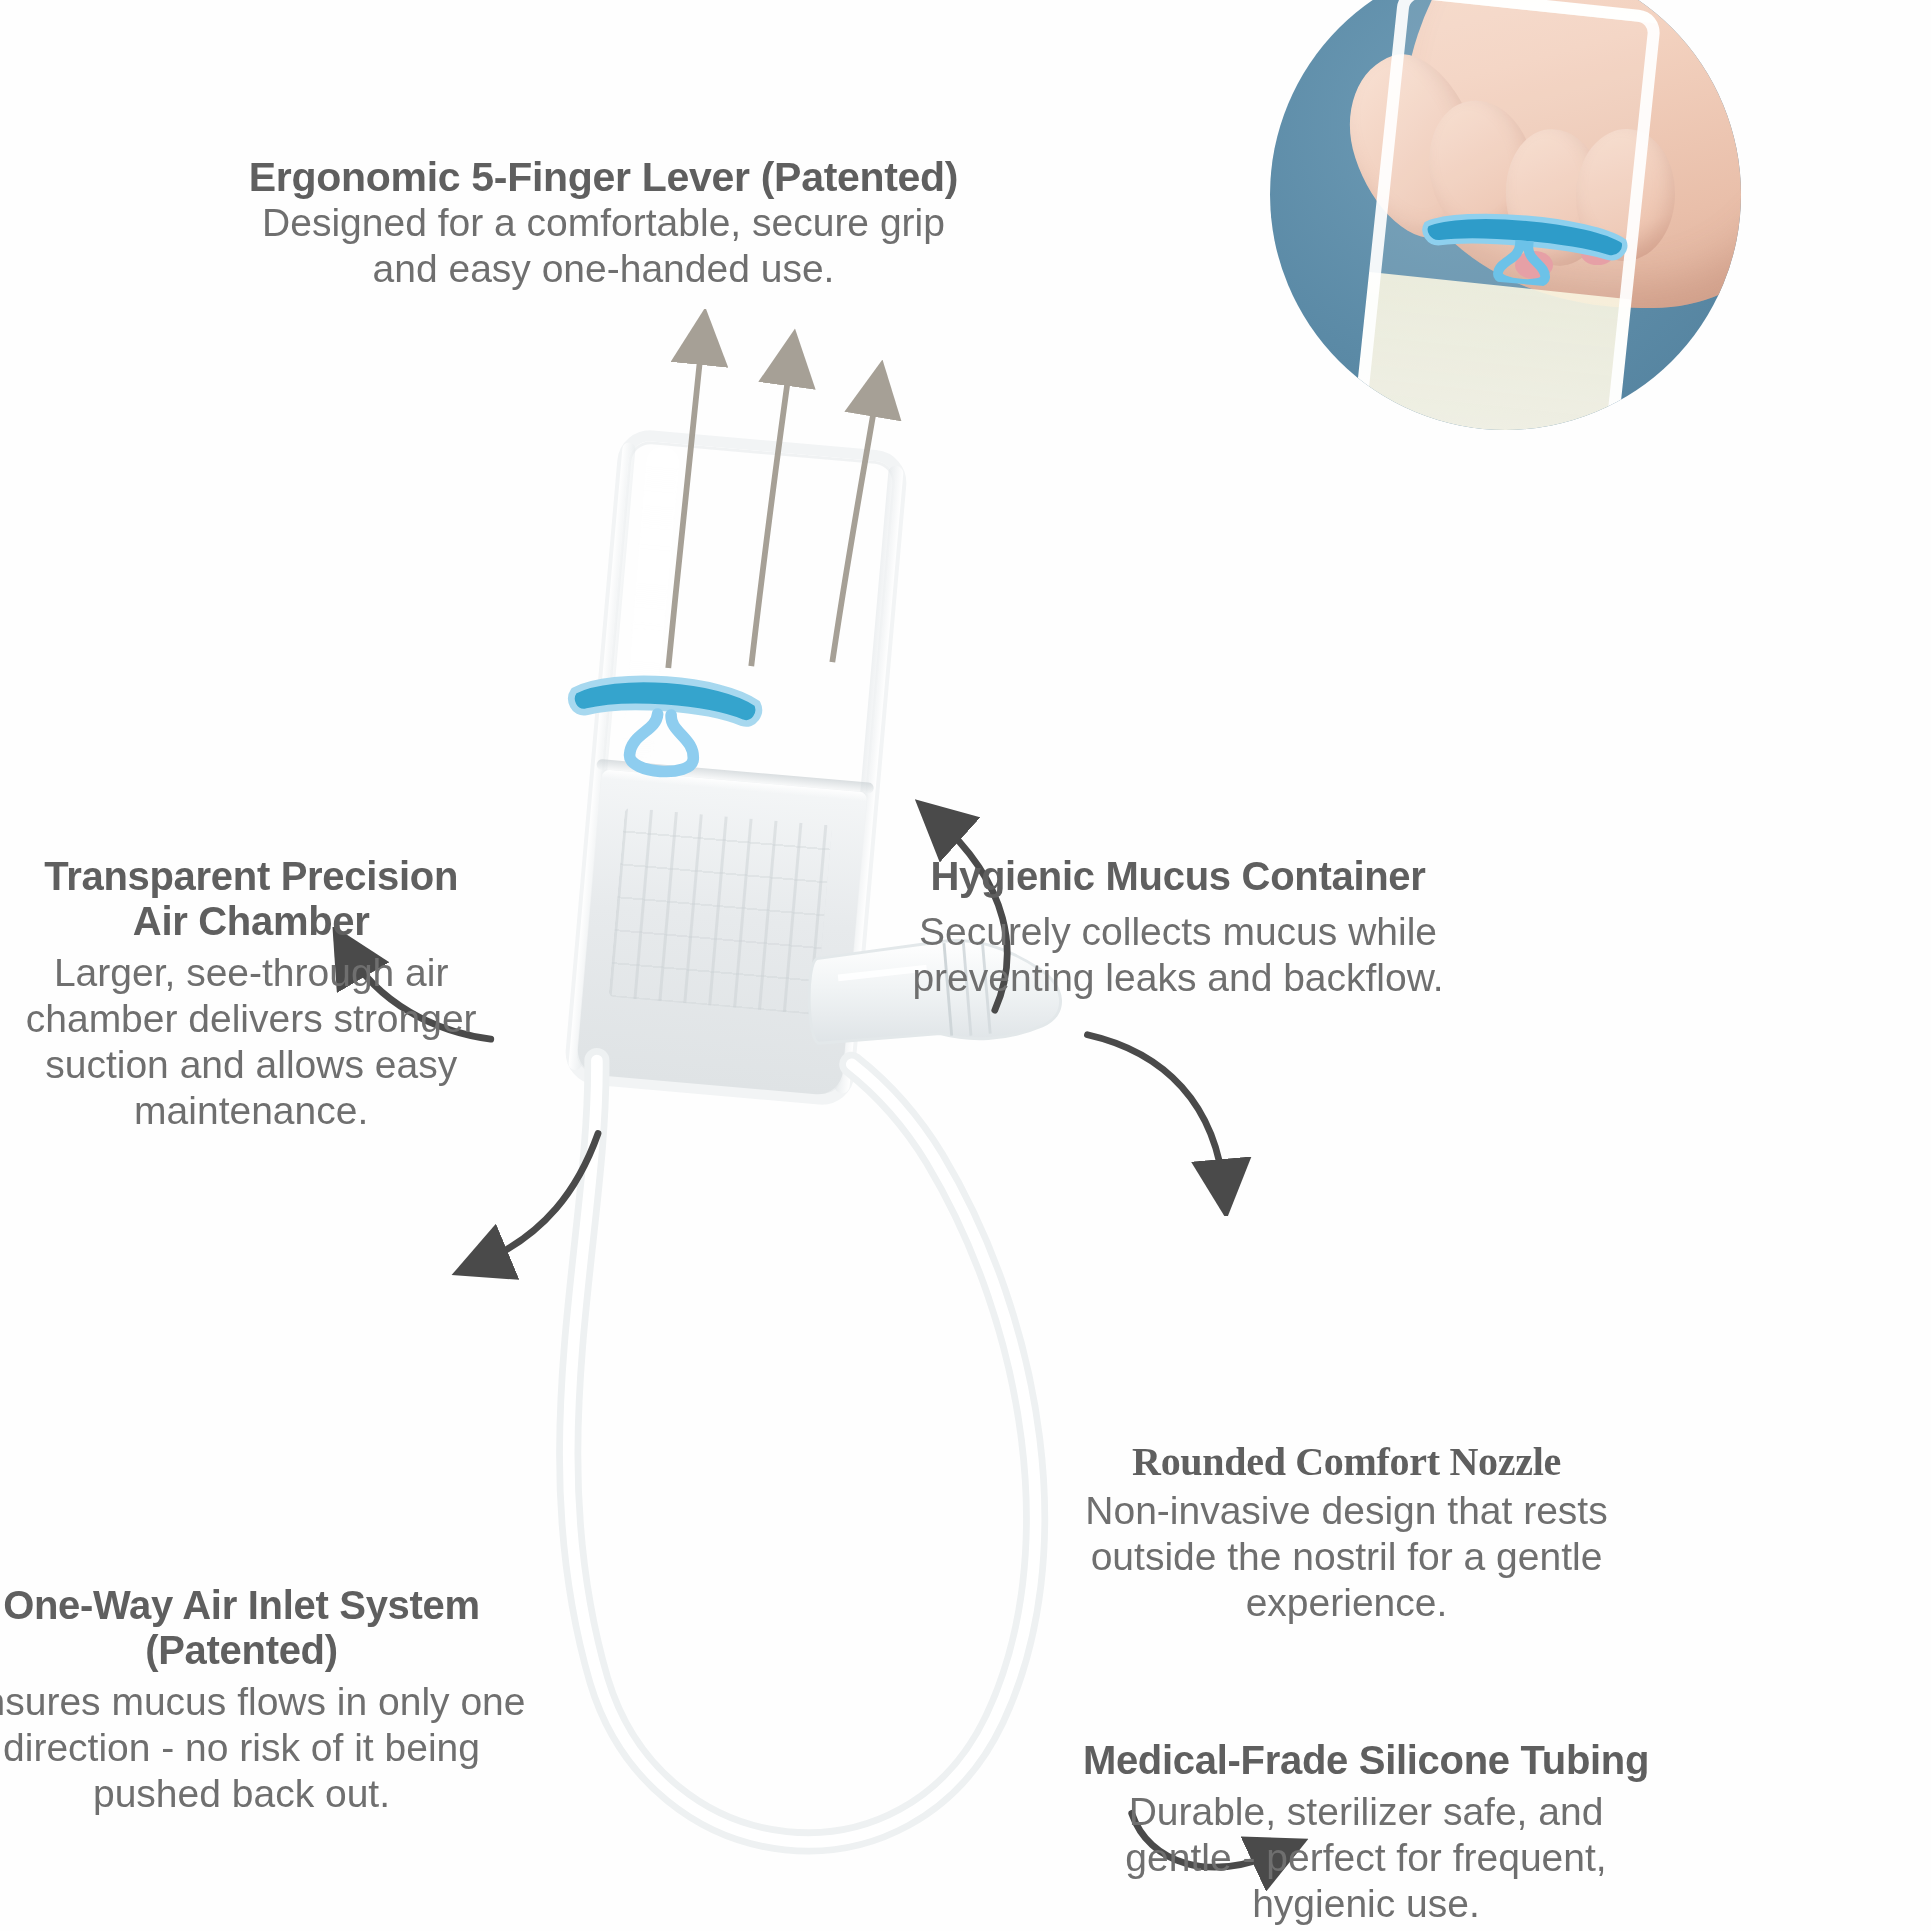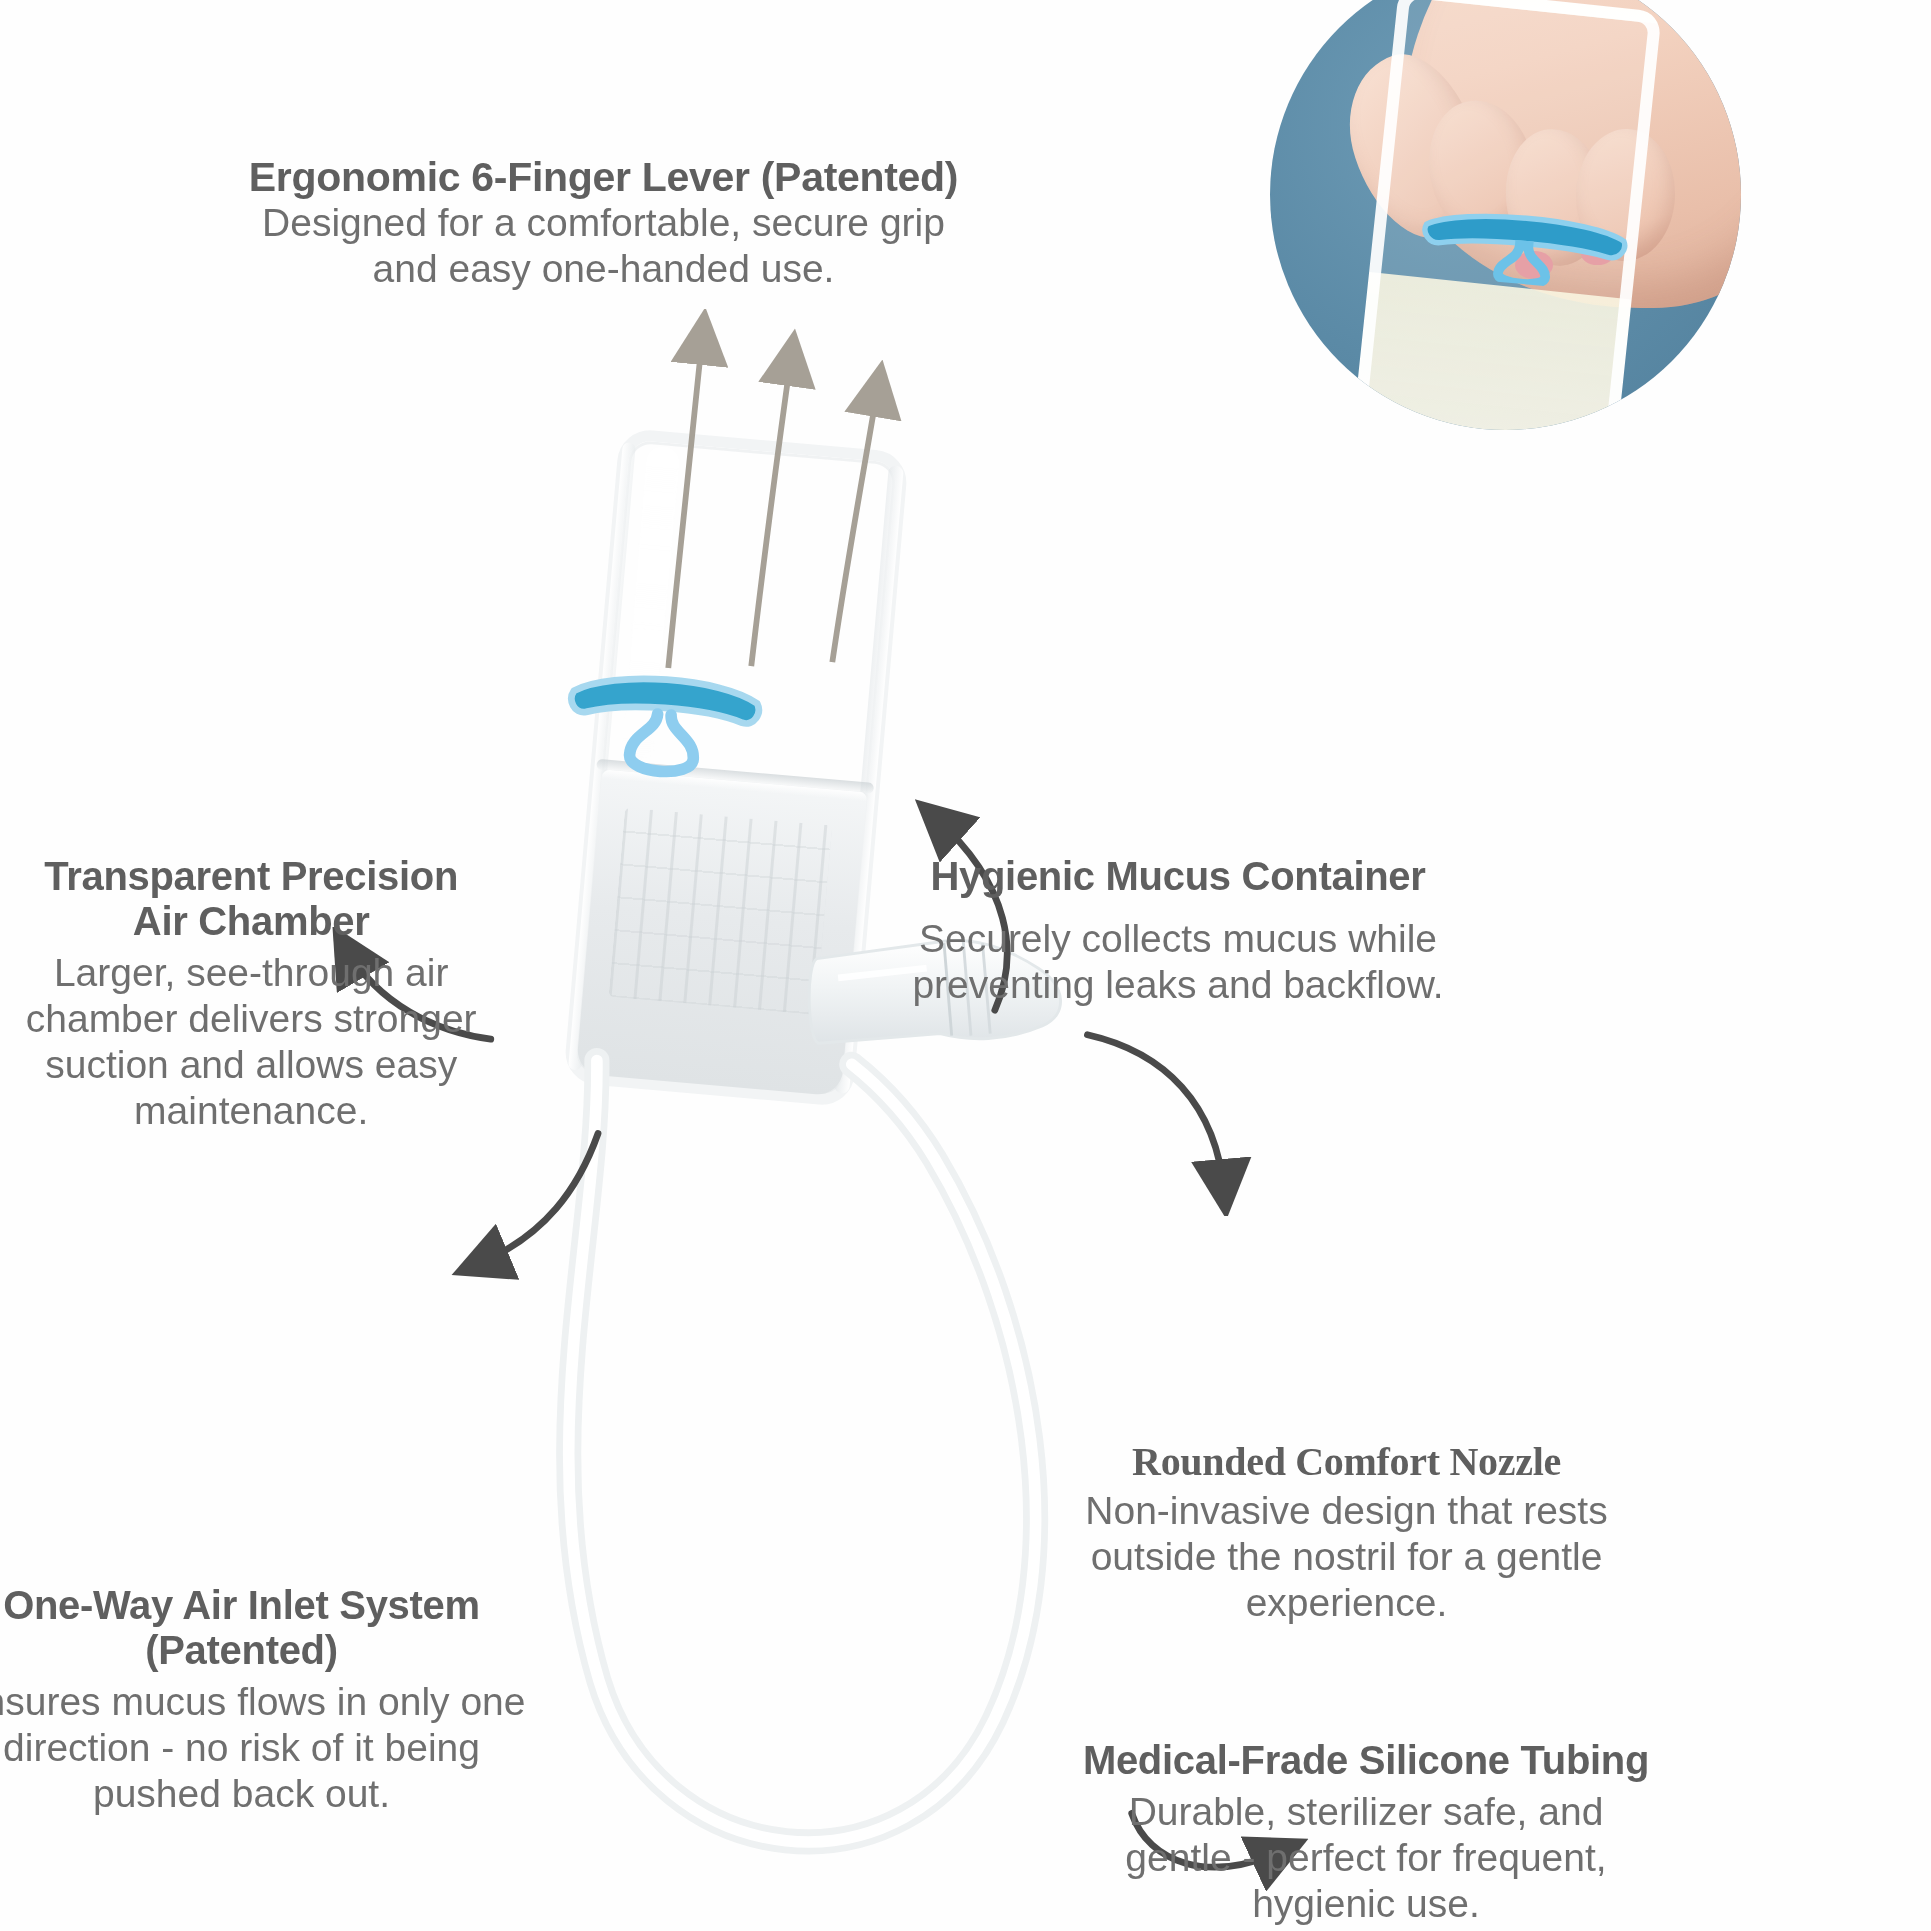--- a/index.html
+++ b/index.html
@@ -45,21 +45,21 @@
   #c-lever      { left: 198px;  top: 154px;  width: 811px; }
   #c-lever .title { font-size: 41px; }
   #c-lever .desc  { font-size: 39px; margin-top: 0; }
 
   #c-chamber    { left: 9.7px;   top: 854px;  width: 483px; }
   #c-chamber .title { font-size: 40px; }
   #c-chamber .desc  { font-size: 39px; margin-top: 5.8px; }
 
   #c-mucus      { left: 898px;  top: 854px;  width: 560px; }
   #c-mucus .title { font-size: 40px; }
-  #c-mucus .desc  { font-size: 39px; margin-top: 17px; }
+  #c-mucus .desc  { font-size: 39px; margin-top: 10px; }
 
   #c-inlet      { left: -77px;  top: 1583px; width: 637px; }
   #c-inlet .title { font-size: 40px; }
   #c-inlet .desc  { font-size: 39px; margin-top: 5.8px; }
 
   #c-nozzle     { left: 994px; top: 1439px; width: 705px; }
   #c-nozzle .title { font-size: 40px; font-family: Liberation Serif, serif; }
   #c-nozzle .desc  { font-size: 39px; margin-top: 4px; }
 
   #c-tubing     { left: 1009px; top: 1738px; width: 714px; }
@@ -362,21 +362,21 @@
   <svg class="arrow" style="left:1120px; top:1796px; width:193px; height:106px;" viewBox="0 0 200 110">
     <defs>
       <marker id="ma5" markerWidth="9" markerHeight="9" refX="5" refY="4.5" orient="auto">
         <path d="M0 0 L9 4.5 L0 9 z" fill="#4a4a4a"></path>
       </marker>
     </defs>
     <path d="M12 18 C30 70, 92 92, 170 56" stroke="#4a4a4a" stroke-width="7" fill="none" stroke-linecap="round" marker-end="url(#ma5)"></path>
   </svg>
 
   <div class="callout" id="c-lever">
-    <div class="title">Ergonomic 6-Finger Lever (Patented)</div>
+    <div class="title">Ergonomic 5-Finger Lever (Patented)</div>
     <div class="desc">Designed for a comfortable, secure grip
 and easy one-handed use.</div>
   </div>
 
   <div class="callout" id="c-chamber">
     <div class="title">Transparent Precision
 Air Chamber</div>
     <div class="desc">Larger, see-through air
 chamber delivers stronger
 suction and allows easy

